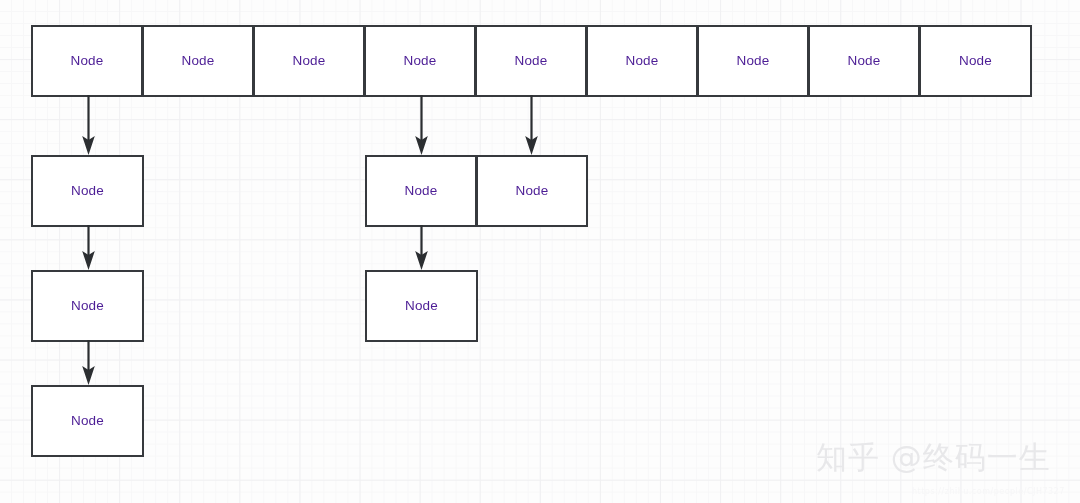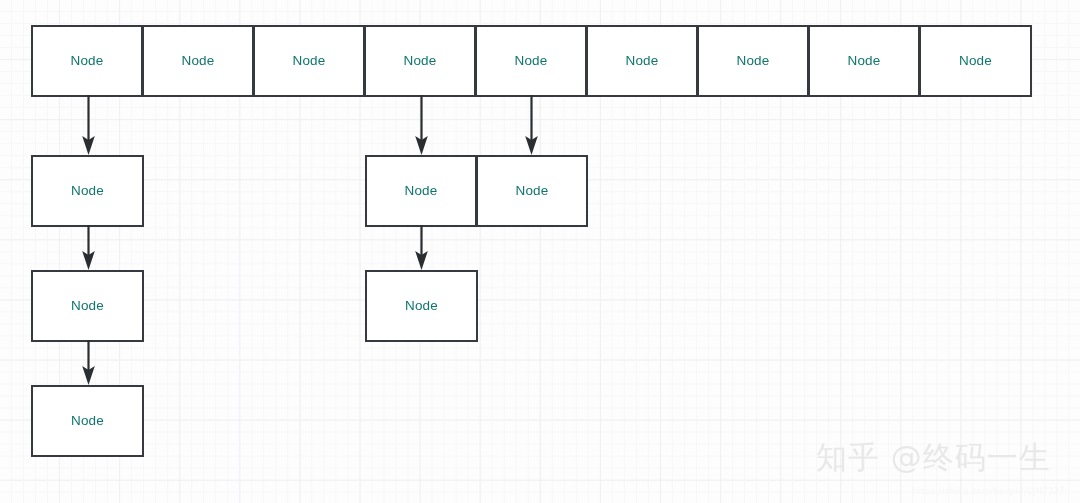--- a/index.html
+++ b/index.html
@@ -29,21 +29,21 @@
     background-position: -1px -1px, -1px -1px, -1px -1px, -1px -1px;
   }
   .node {
     position: absolute;
     box-sizing: border-box;
     background: #ffffff;
     border: 2px solid #36393d;
     display: flex;
     align-items: center;
     justify-content: center;
-    color: #0f766e;
+    color: #4c1d95;
     font-size: 13.5px;
     font-family: "Liberation Sans", sans-serif;
     letter-spacing: 0.2px;
     line-height: 1;
     user-select: none;
   }
   .node-label {
     pointer-events: none;
   }
   .arrow {

